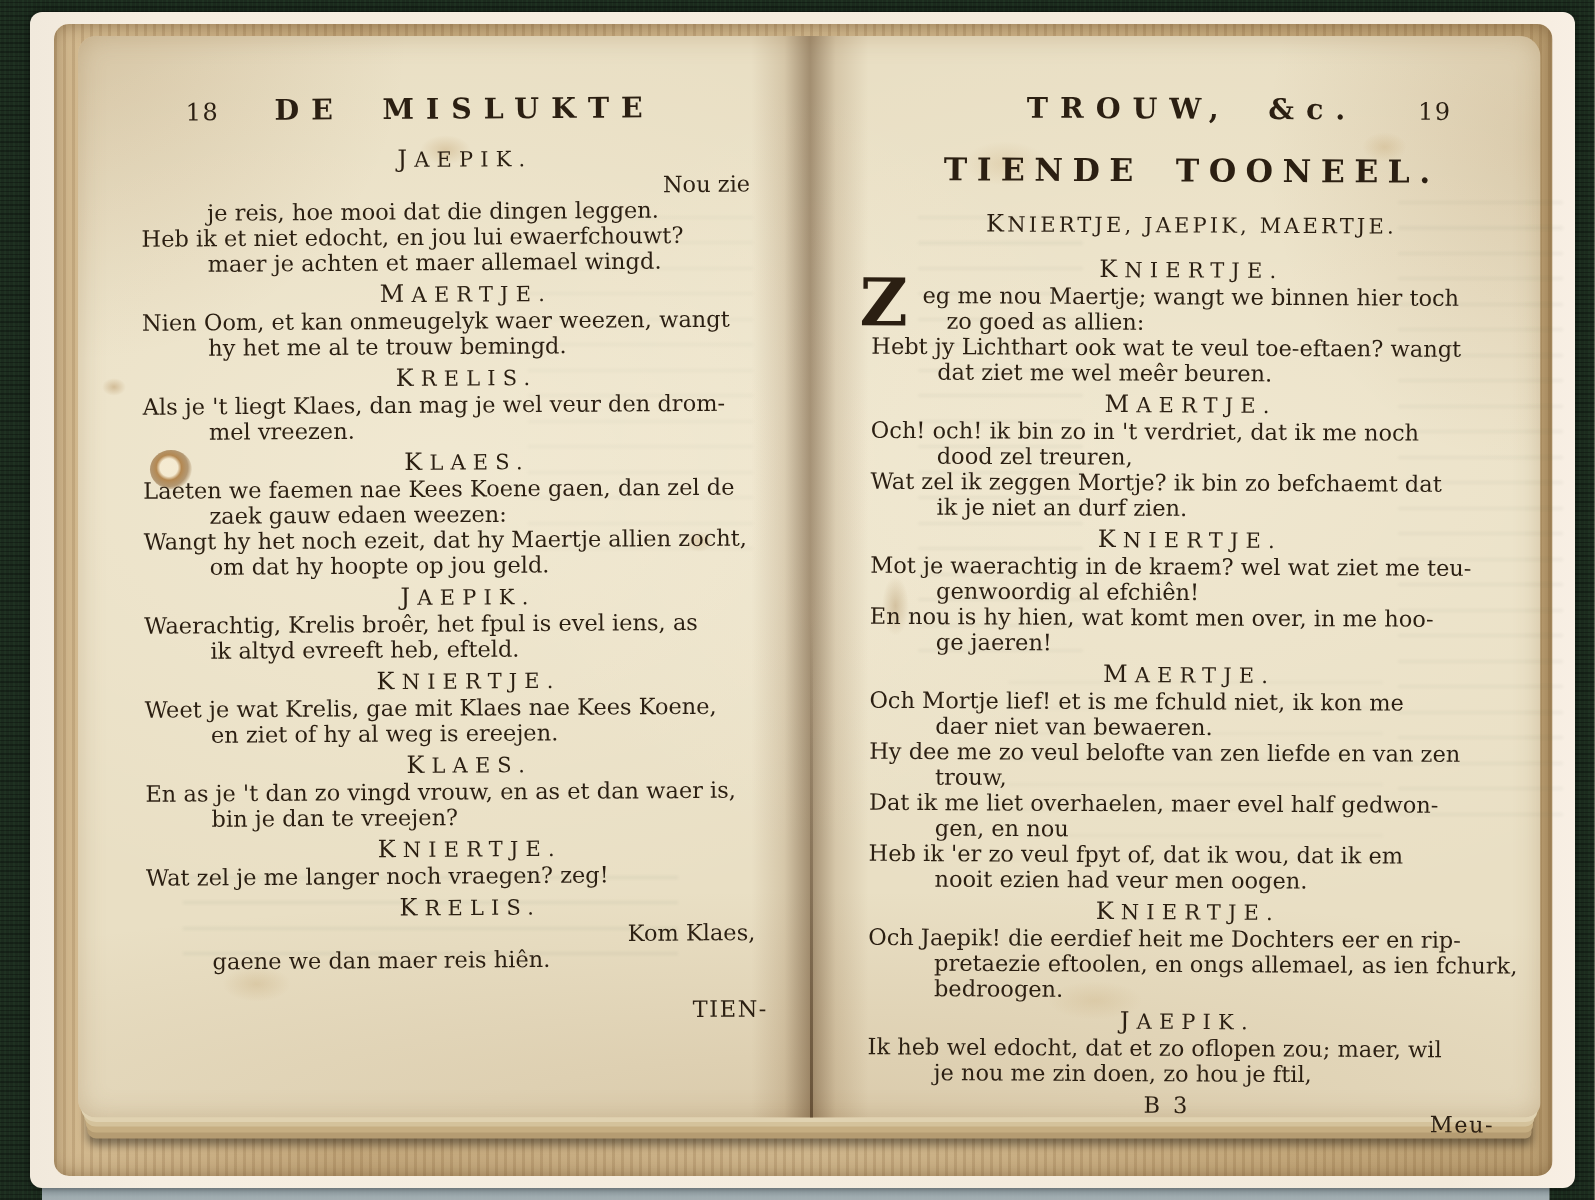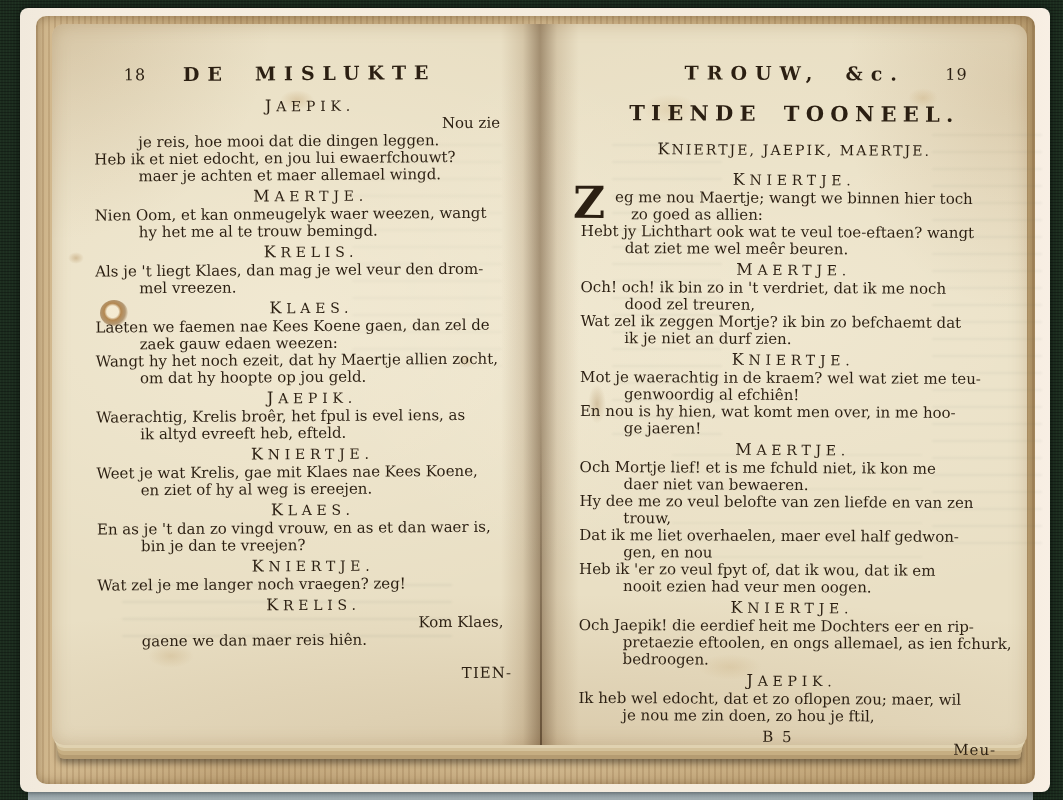--- a/index.html
+++ b/index.html
@@ -236,18 +236,18 @@
           <div class="line indent">nooit ezien had veur men oogen.</div>
           <div class="speaker">KNIERTJE.</div>
           <div class="line">Och Jaepik! die eerdief heit me Dochters eer en rip-</div>
           <div class="line indent">pretaezie eftoolen, en ongs allemael, as ien fchurk,</div>
           <div class="line indent">bedroogen.</div>
           <div class="speaker">JAEPIK.</div>
           <div class="line">Ik heb wel edocht, dat et zo oflopen zou; maer, wil</div>
           <div class="line indent">je nou me zin doen, zo hou je ftil,</div>
         </div>
       <div class="footer-row">
-        <span class="signature">B 5</span>
+        <span class="signature">B 3</span>
         <span class="catchword-r">Meu-</span>
       </div>
     </div>
   </div>
 </div>
 
 </body></html>

